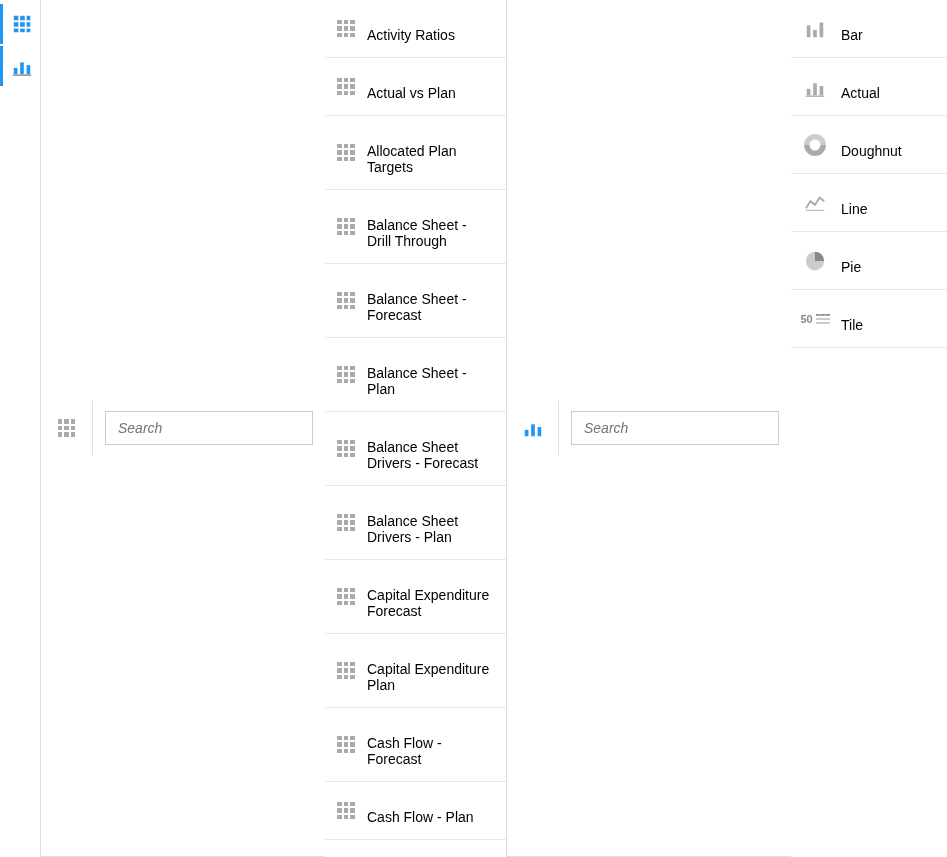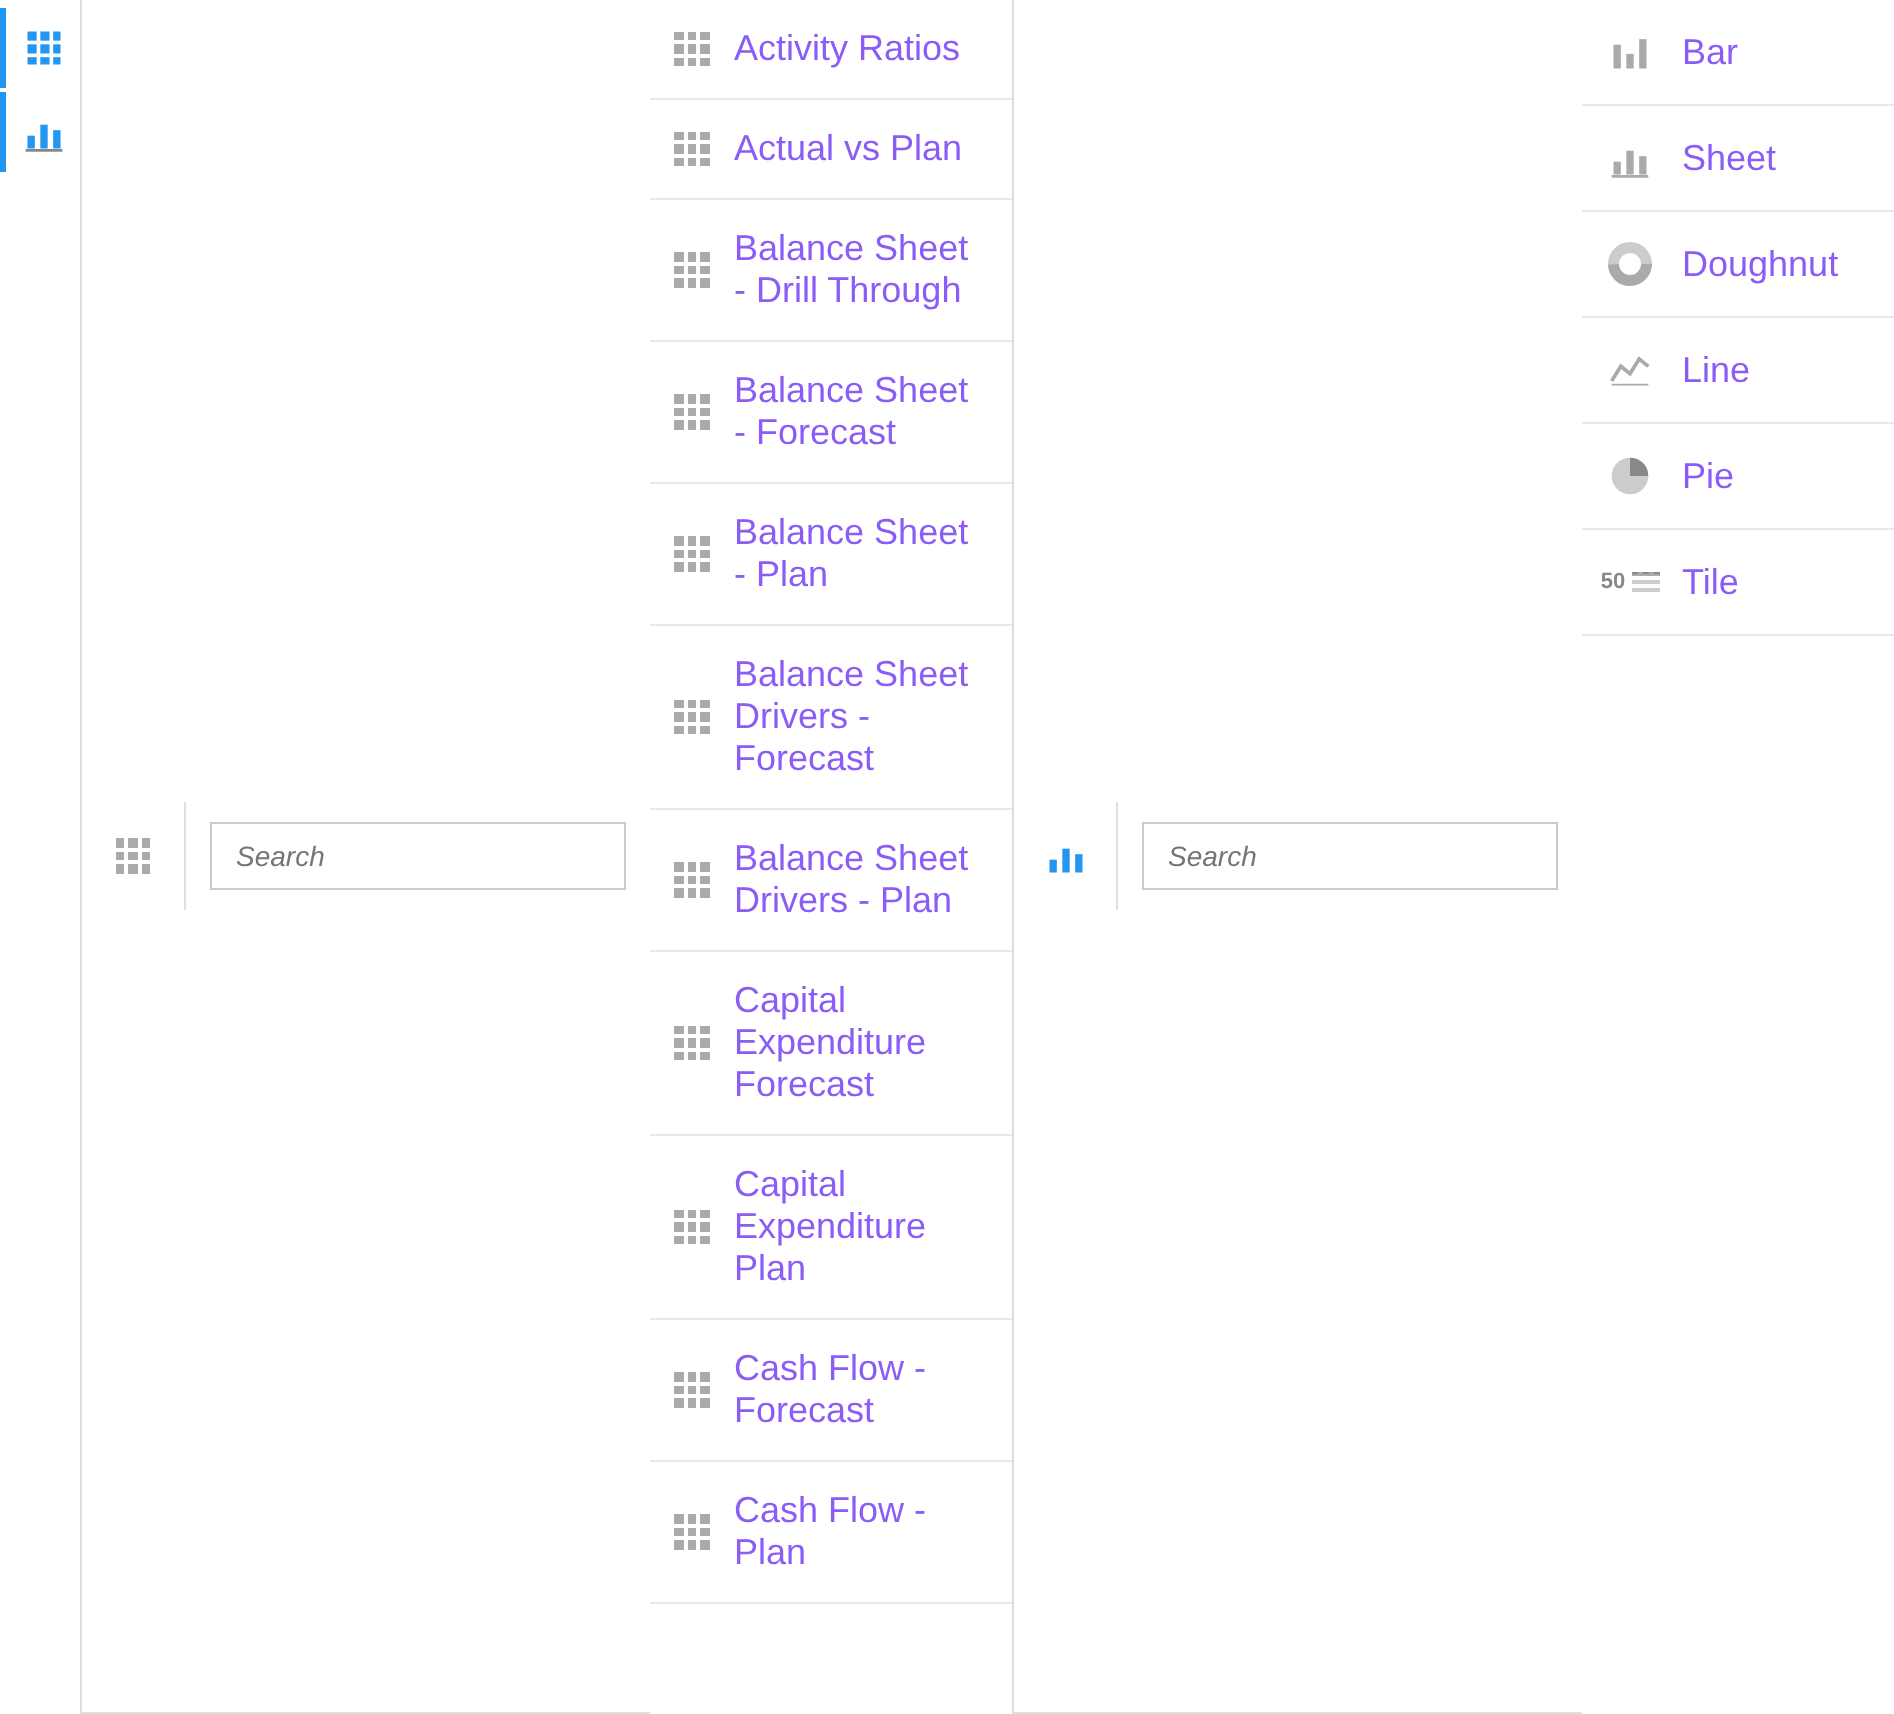--- a/index.html
+++ b/index.html
@@ -76,22 +76,23 @@
       cursor: pointer;
       background: #fff;
     }
 
     .list-item-icon {
       margin-right: 12px;
       flex-shrink: 0;
     }
 
     .list-item-label {
-      font-size: 18px;
-      color: #8b5cf6;
+      font-size: 14px;
+      color: #000000;
+      margin-top: 13px;
     }
 
     
     .grid-icon {
       width: 18px;
       height: 18px;
       display: grid;
       grid-template-columns: repeat(3, 1fr);
       grid-template-rows: repeat(3, 1fr);
       gap: 2px;
@@ -254,20 +255,36 @@
               <span></span>
               <span></span>
         <span></span>
               <span></span>
               <span></span>
         <span></span>
               <span></span>
               <span></span>
       </div>
     </div>
+    <span class="list-item-label">Allocated Plan Targets</span>
+  </div>
+        <div class="list-item">
+    <div class="list-item-icon">
+      <div class="grid-icon">
+        <span></span>
+              <span></span>
+              <span></span>
+        <span></span>
+              <span></span>
+              <span></span>
+        <span></span>
+              <span></span>
+              <span></span>
+      </div>
+    </div>
     <span class="list-item-label">Balance Sheet - Drill Through</span>
   </div>
         <div class="list-item">
     <div class="list-item-icon">
       <div class="grid-icon">
         <span></span>
               <span></span>
               <span></span>
         <span></span>
               <span></span>
@@ -421,21 +438,21 @@
   </div>
         <div class="list-item">
     <div class="chart-icon">
             <svg width="22" height="22" viewBox="0 0 24 24" fill="#aaa">
         <rect x="3" y="14" width="4" height="7"></rect>
         <rect x="10" y="8" width="4" height="13"></rect>
         <rect x="17" y="11" width="4" height="10"></rect>
         <line x1="2" y1="22" x2="22" y2="22" stroke="#aaa" stroke-width="1.5"></line>
       </svg>
           </div>
-    <span class="list-item-label">Sheet</span>
+    <span class="list-item-label">Actual</span>
   </div>
         <div class="list-item">
     <div class="chart-icon">
             <svg width="22" height="22" viewBox="0 0 24 24">
         <circle cx="12" cy="12" r="9" fill="none" stroke="#aaa" stroke-width="6" stroke-dasharray="28 57" stroke-dashoffset="0"></circle>
         <circle cx="12" cy="12" r="9" fill="none" stroke="#ccc" stroke-width="6" stroke-dasharray="57 28" stroke-dashoffset="-28"></circle>
         <circle cx="12" cy="12" r="5" fill="white"></circle>
       </svg>
           </div>
     <span class="list-item-label">Doughnut</span>

